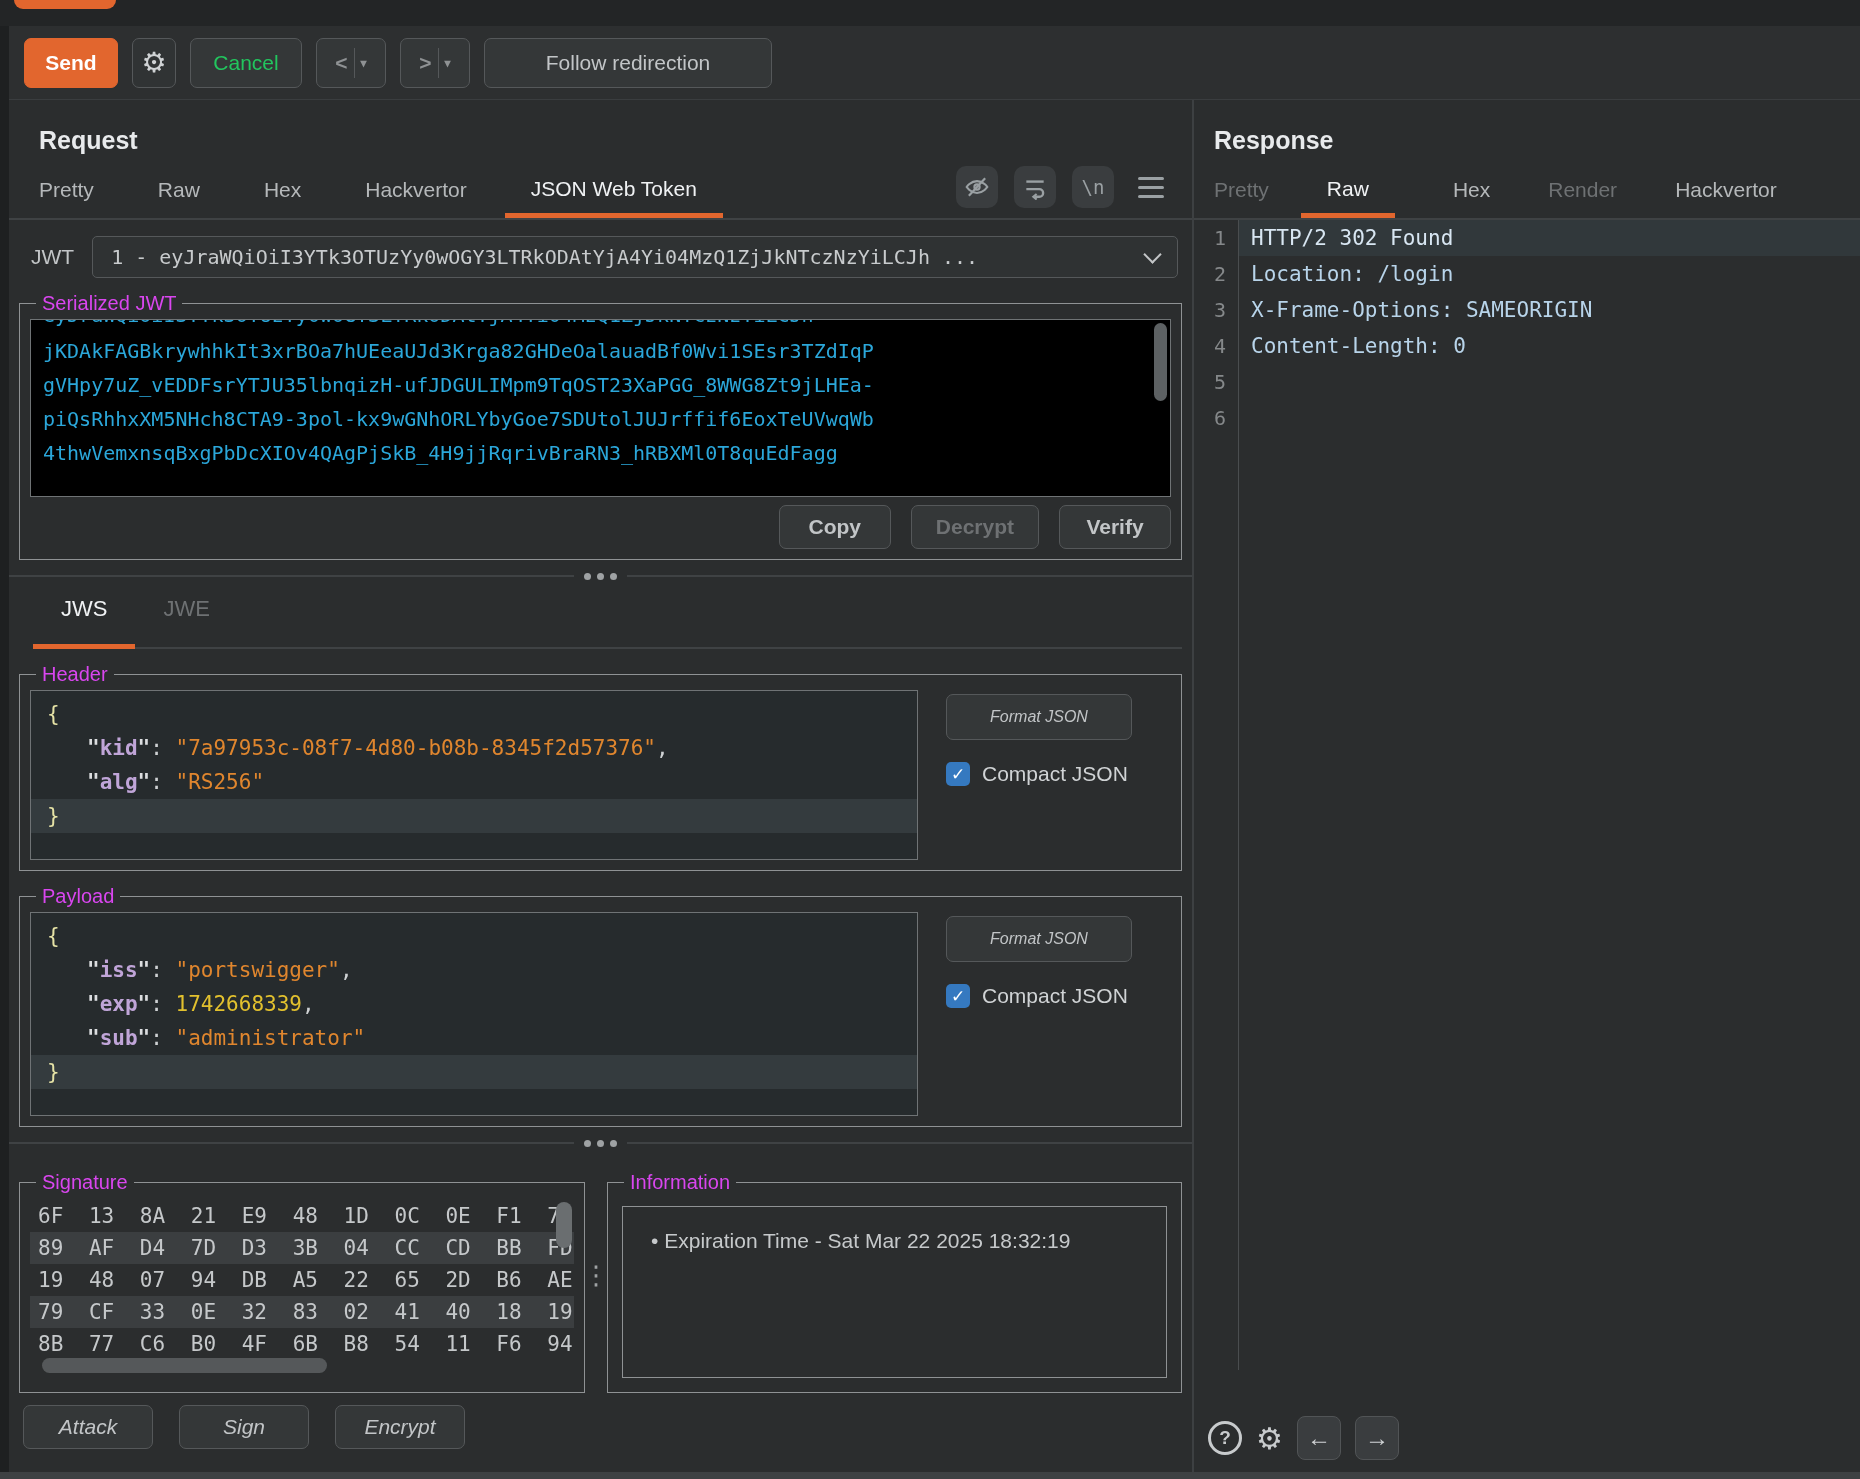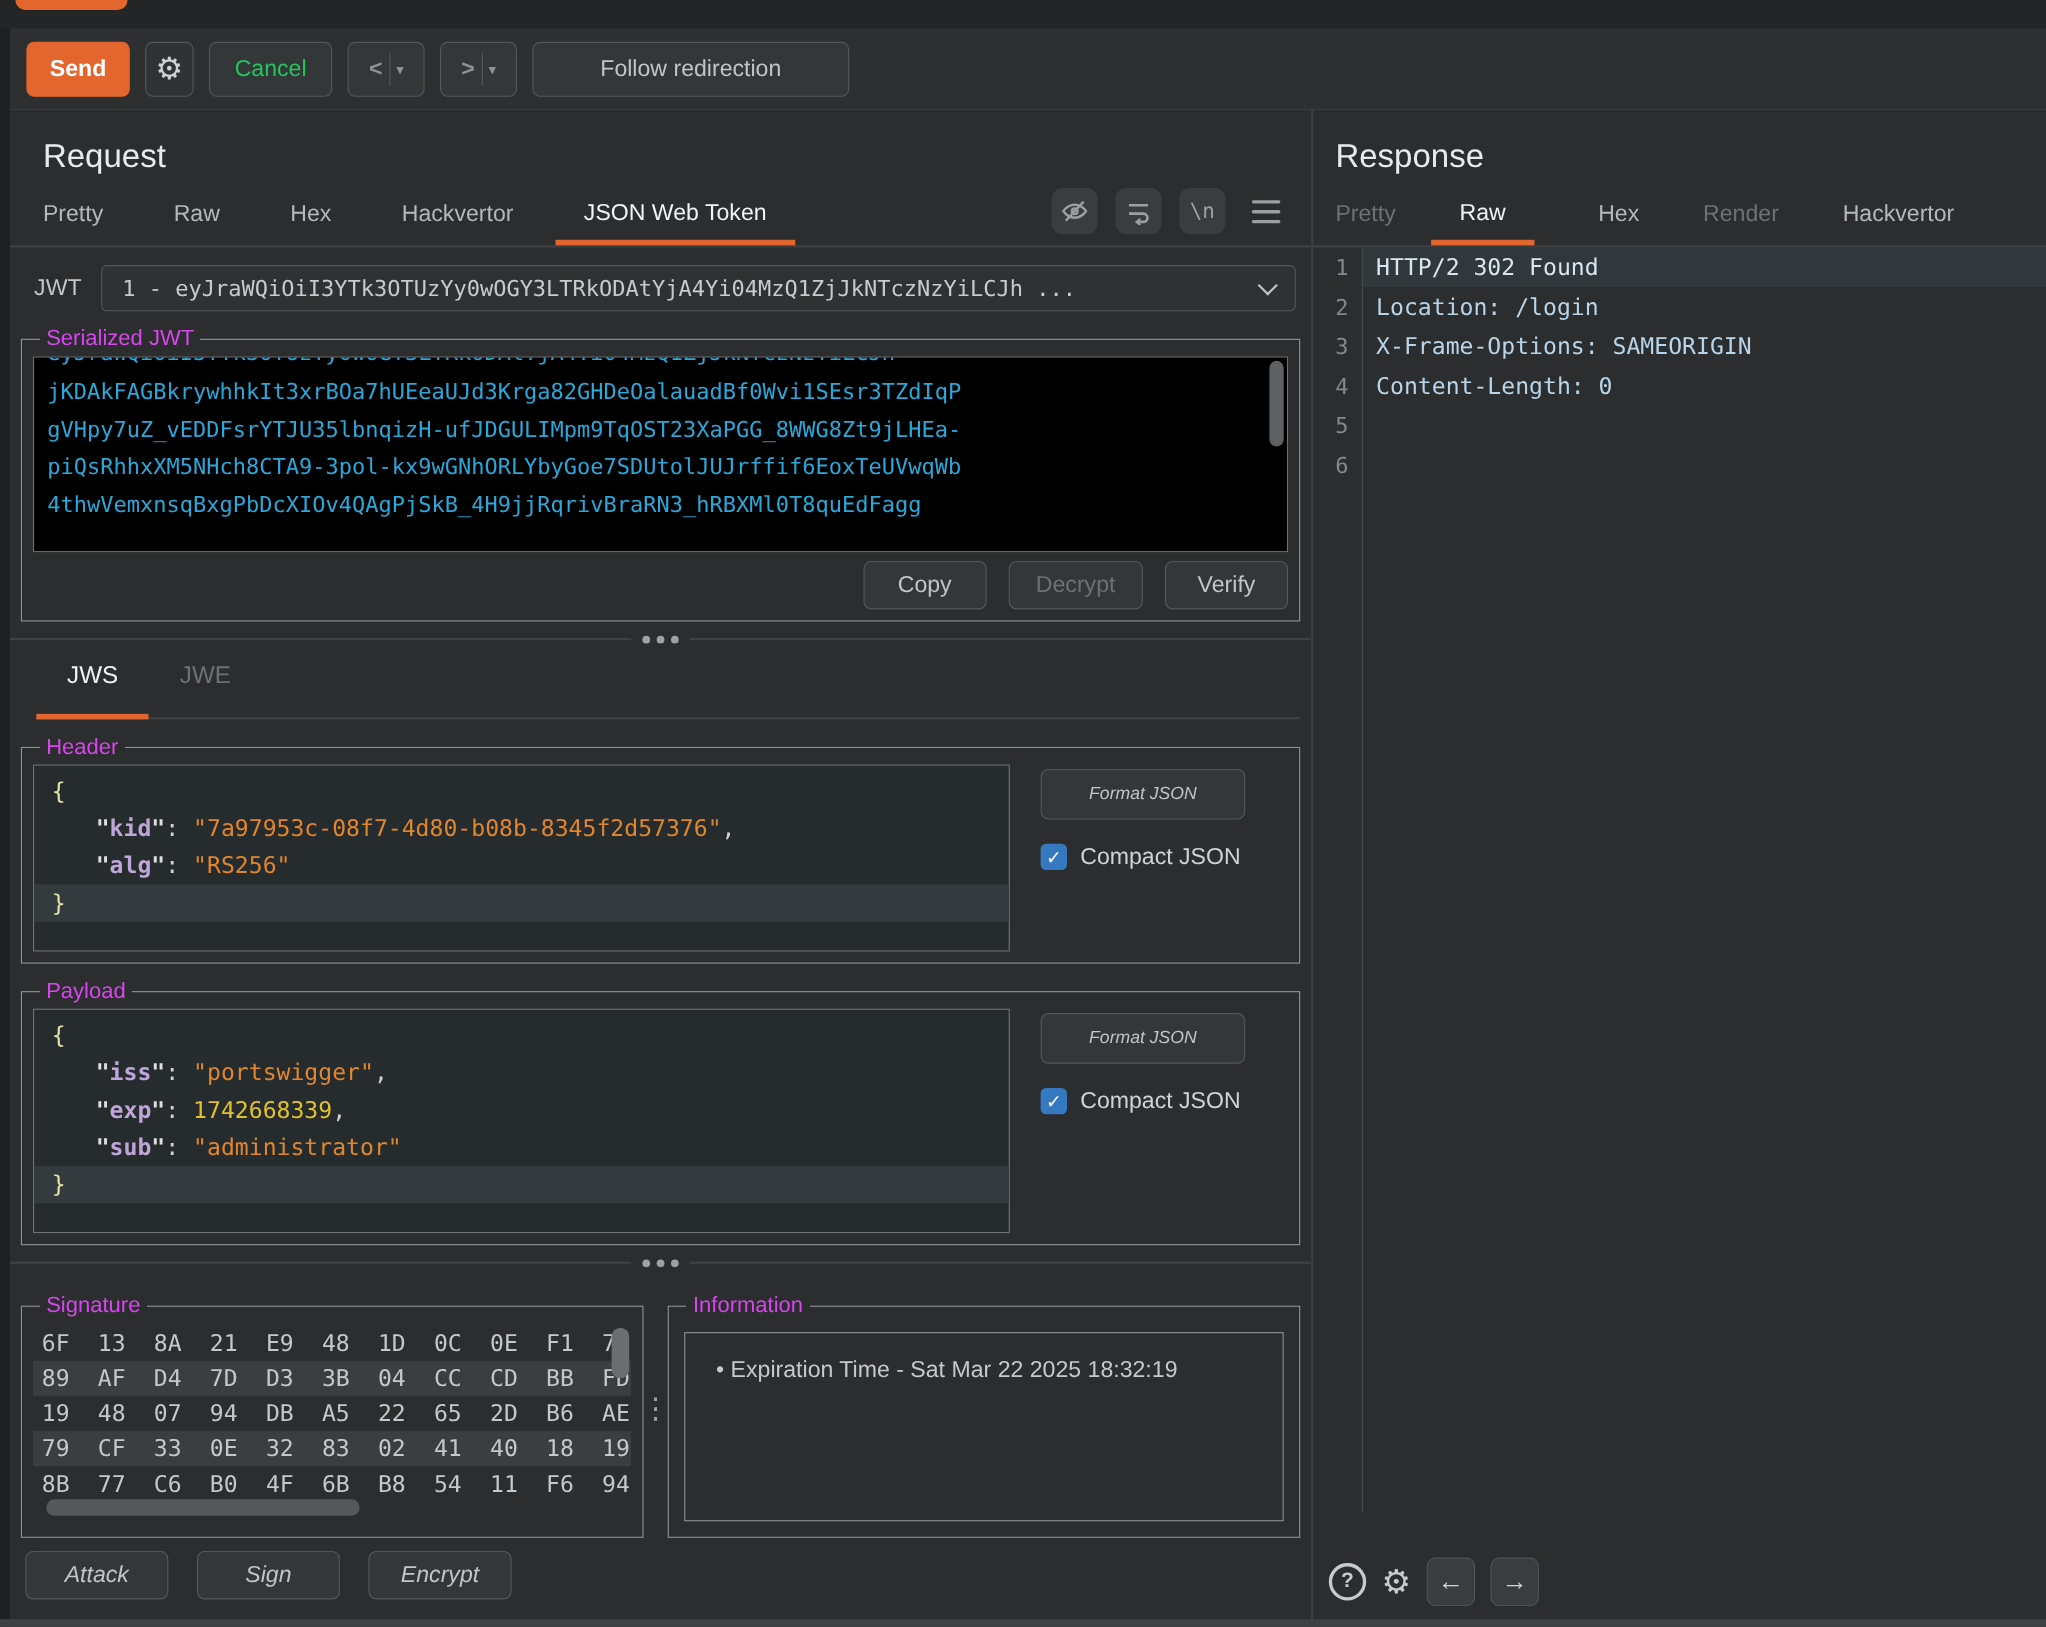--- a/index.html
+++ b/index.html
@@ -35,21 +35,21 @@
   .nav-btn{width:70px;gap:6px;color:#8f9294;font-weight:bold;}
   .nav-btn .sep{width:1px;height:30px;background:#55585a;}
   .nav-btn .caret{font-size:12px;color:#8f9294;}
   .follow-btn{width:288px;color:#c2c5c7;}
 
   
   .pane-divider{position:absolute;left:1192px;top:100px;width:2px;height:1379px;background:#3d4042;}
   .request-pane{position:absolute;left:9px;top:100px;width:1183px;height:1372px;}
   .response-pane{position:absolute;left:1194px;top:100px;width:666px;height:1372px;}
 
-  .pane-title{font-size:30px;font-weight:normal;color:#e8eaec;margin:26px 0 0 30px;}
+  .pane-title{font-size:25px;font-weight:bold;color:#e8eaec;margin:26px 0 0 30px;}
 
   
   .tabs-row{display:flex;align-items:flex-end;margin:22px 0 0 30px;position:relative;}
   .tab{font-size:21px;color:#b5b8ba;margin-right:64px;padding-bottom:16px;cursor:default;}
   .tab.dim{color:#6e7173;}
   .tab.sel{color:#f0f2f4;border-bottom:5px solid var(--accent);padding:0 26px 12px 26px;margin-left:-26px;}
   .tabs-underline-row{height:2px;background:#3f4244;margin-top:0;}
   .view-icons{position:absolute;right:20px;bottom:10px;display:flex;align-items:center;gap:16px;}
   .icon-sq{width:42px;height:42px;border-radius:10px;background:#3a3d3f;display:flex;
     align-items:center;justify-content:center;}
@@ -73,21 +73,21 @@
 
   
   .jwt-editor{position:relative;background:#000000;border:1px solid #6f7375;height:178px;
     overflow:hidden;padding:0 12px;}
   .jwt-editor .clip{height:14px;overflow:hidden;}
   .jwt-editor .clip span{display:block;margin-top:-22px;line-height:34px;font-size:20px;color:var(--cyan);}
   .jwt-line{line-height:34px;font-size:20px;color:var(--cyan);white-space:nowrap;}
   .vscroll{position:absolute;right:3px;top:3px;width:13px;height:96%;}
   .vscroll .thumb{width:13px;height:78px;background:#5d6163;border-radius:7px;}
   .btn-row{display:flex;justify-content:flex-end;gap:20px;margin-top:8px;}
-  .mini-btn{min-width:112px;height:44px;padding:0 24px;}
+  .mini-btn{min-width:112px;height:44px;padding:0 24px;font-weight:bold;}
   .mini-btn.dim{color:#6e7173;}
 
   
   .splitter-h{position:relative;height:16px;margin-top:8px;display:flex;align-items:center;}
   .splitter-h .line{flex:1;height:2px;background:#3f4244;}
   .splitter-h .dots{display:flex;gap:6px;padding:0 10px;}
   .splitter-h .dots i{width:7px;height:7px;border-radius:50%;background:#9fa2a4;}
   .splitter-v{width:22px;display:flex;align-items:center;justify-content:center;
     font-size:26px;color:#9fa2a4;letter-spacing:0;}
 

